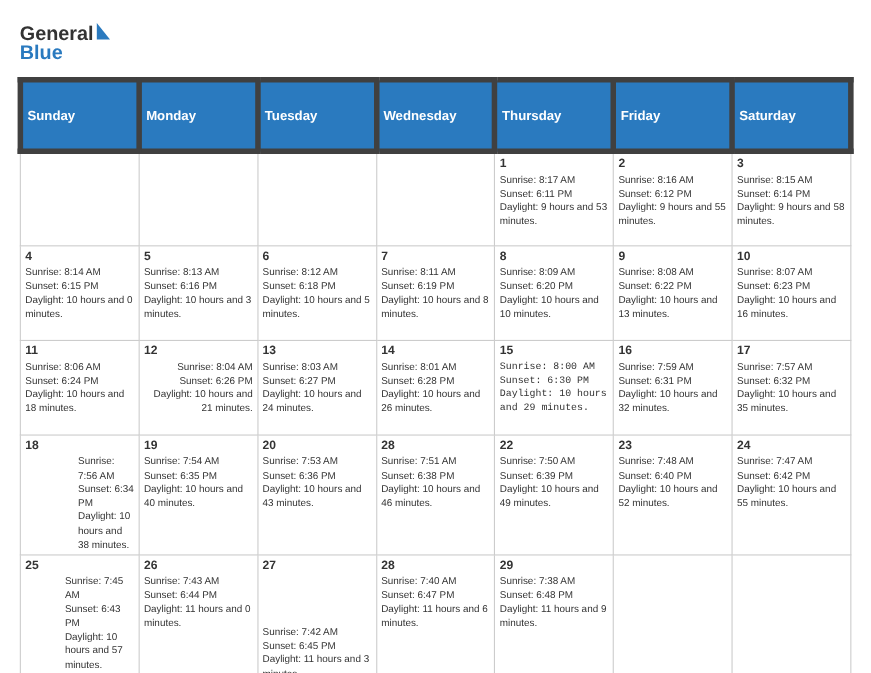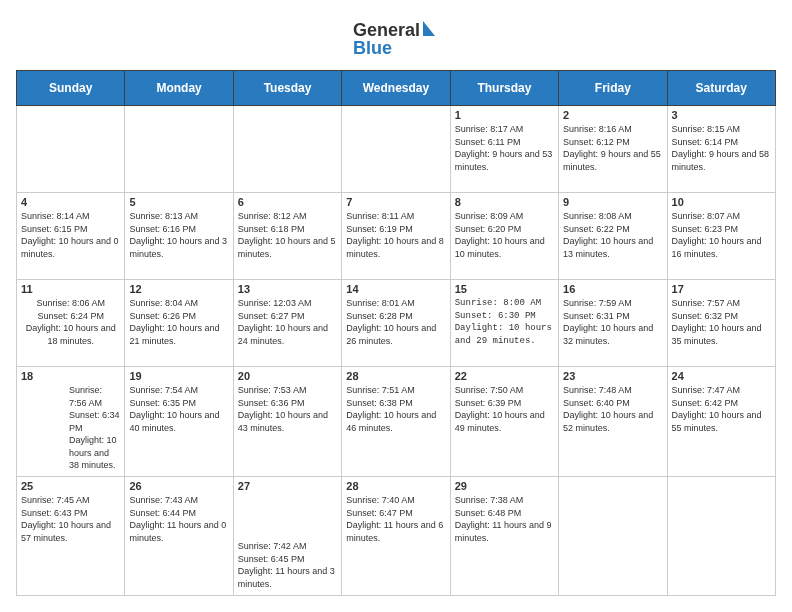--- a/index.html
+++ b/index.html
@@ -12,21 +12,21 @@
     }
     .page {
       width: 792px;
       height: 612px;
       padding: 16px;
       display: flex;
       flex-direction: column;
     }
     .header {
       display: flex;
-      justify-content: center;
+      justify-content: flex-start;
       align-items: flex-start;
       margin-bottom: 10px;
     }
     .logo {
       display: flex;
       align-items: center;
     }
     .title-block {
       text-align: right;
     }
@@ -43,23 +43,23 @@
       flex: 1;
       border-collapse: collapse;
       width: 100%;
       table-layout: fixed;
     }
     .calendar th {
       background-color: #2a7abf;
       color: #fff;
       font-size: 12px;
       font-weight: bold;
-      padding: 10px 4px;
-      text-align: center;
-      border: 1px solid #404040;
+      padding: 23px 4px;
+      text-align: left;
+      border: 5px solid #404040;
     }
     .calendar td {
       border: 1px solid #ccc;
       vertical-align: top;
       padding: 3px 4px;
       font-size: 9.5px;
       color: #333;
       width: calc(100% / 7);
       height: 86px;
     }
@@ -173,33 +173,33 @@
           <td>
             <span class="day-num">10</span>
             <div class="day-info" style="white-space: pre-line;">Sunrise: 8:07 AM
 Sunset: 6:23 PM
 Daylight: 10 hours and 16 minutes.</div>
           </td>
         </tr>
         <tr>
           <td>
             <span class="day-num">11</span>
-            <div class="day-info" style="white-space: pre-line; text-align: center;">Sunrise: 8:06 AM
+            <div class="day-info" style="white-space: pre-line;">Sunrise: 8:06 AM
 Sunset: 6:24 PM
 Daylight: 10 hours and 18 minutes.</div>
           </td>
           <td>
             <span class="day-num">12</span>
-            <div class="day-info" style="white-space: pre-line;">Sunrise: 8:04 AM
+            <div class="day-info" style="white-space: pre-line; text-align: right;">Sunrise: 8:04 AM
 Sunset: 6:26 PM
 Daylight: 10 hours and 21 minutes.</div>
           </td>
           <td>
             <span class="day-num">13</span>
-            <div class="day-info" style="white-space: pre-line;">Sunrise: 12:03 AM
+            <div class="day-info" style="white-space: pre-line;">Sunrise: 8:03 AM
 Sunset: 6:27 PM
 Daylight: 10 hours and 24 minutes.</div>
           </td>
           <td>
             <span class="day-num">14</span>
             <div class="day-info" style="white-space: pre-line;">Sunrise: 8:01 AM
 Sunset: 6:28 PM
 Daylight: 10 hours and 26 minutes.</div>
           </td>
           <td>
@@ -261,21 +261,21 @@
           <td>
             <span class="day-num">24</span>
             <div class="day-info" style="white-space: pre-line;">Sunrise: 7:47 AM
 Sunset: 6:42 PM
 Daylight: 10 hours and 55 minutes.</div>
           </td>
         </tr>
         <tr>
           <td>
             <span class="day-num">25</span>
-            <div class="day-info" style="white-space: pre-line;">Sunrise: 7:45 AM
+            <div class="day-info" style="white-space: pre-line; margin-left: 36px;">Sunrise: 7:45 AM
 Sunset: 6:43 PM
 Daylight: 10 hours and 57 minutes.</div>
           </td>
           <td>
             <span class="day-num">26</span>
             <div class="day-info" style="white-space: pre-line;">Sunrise: 7:43 AM
 Sunset: 6:44 PM
 Daylight: 11 hours and 0 minutes.</div>
           </td>
           <td>

